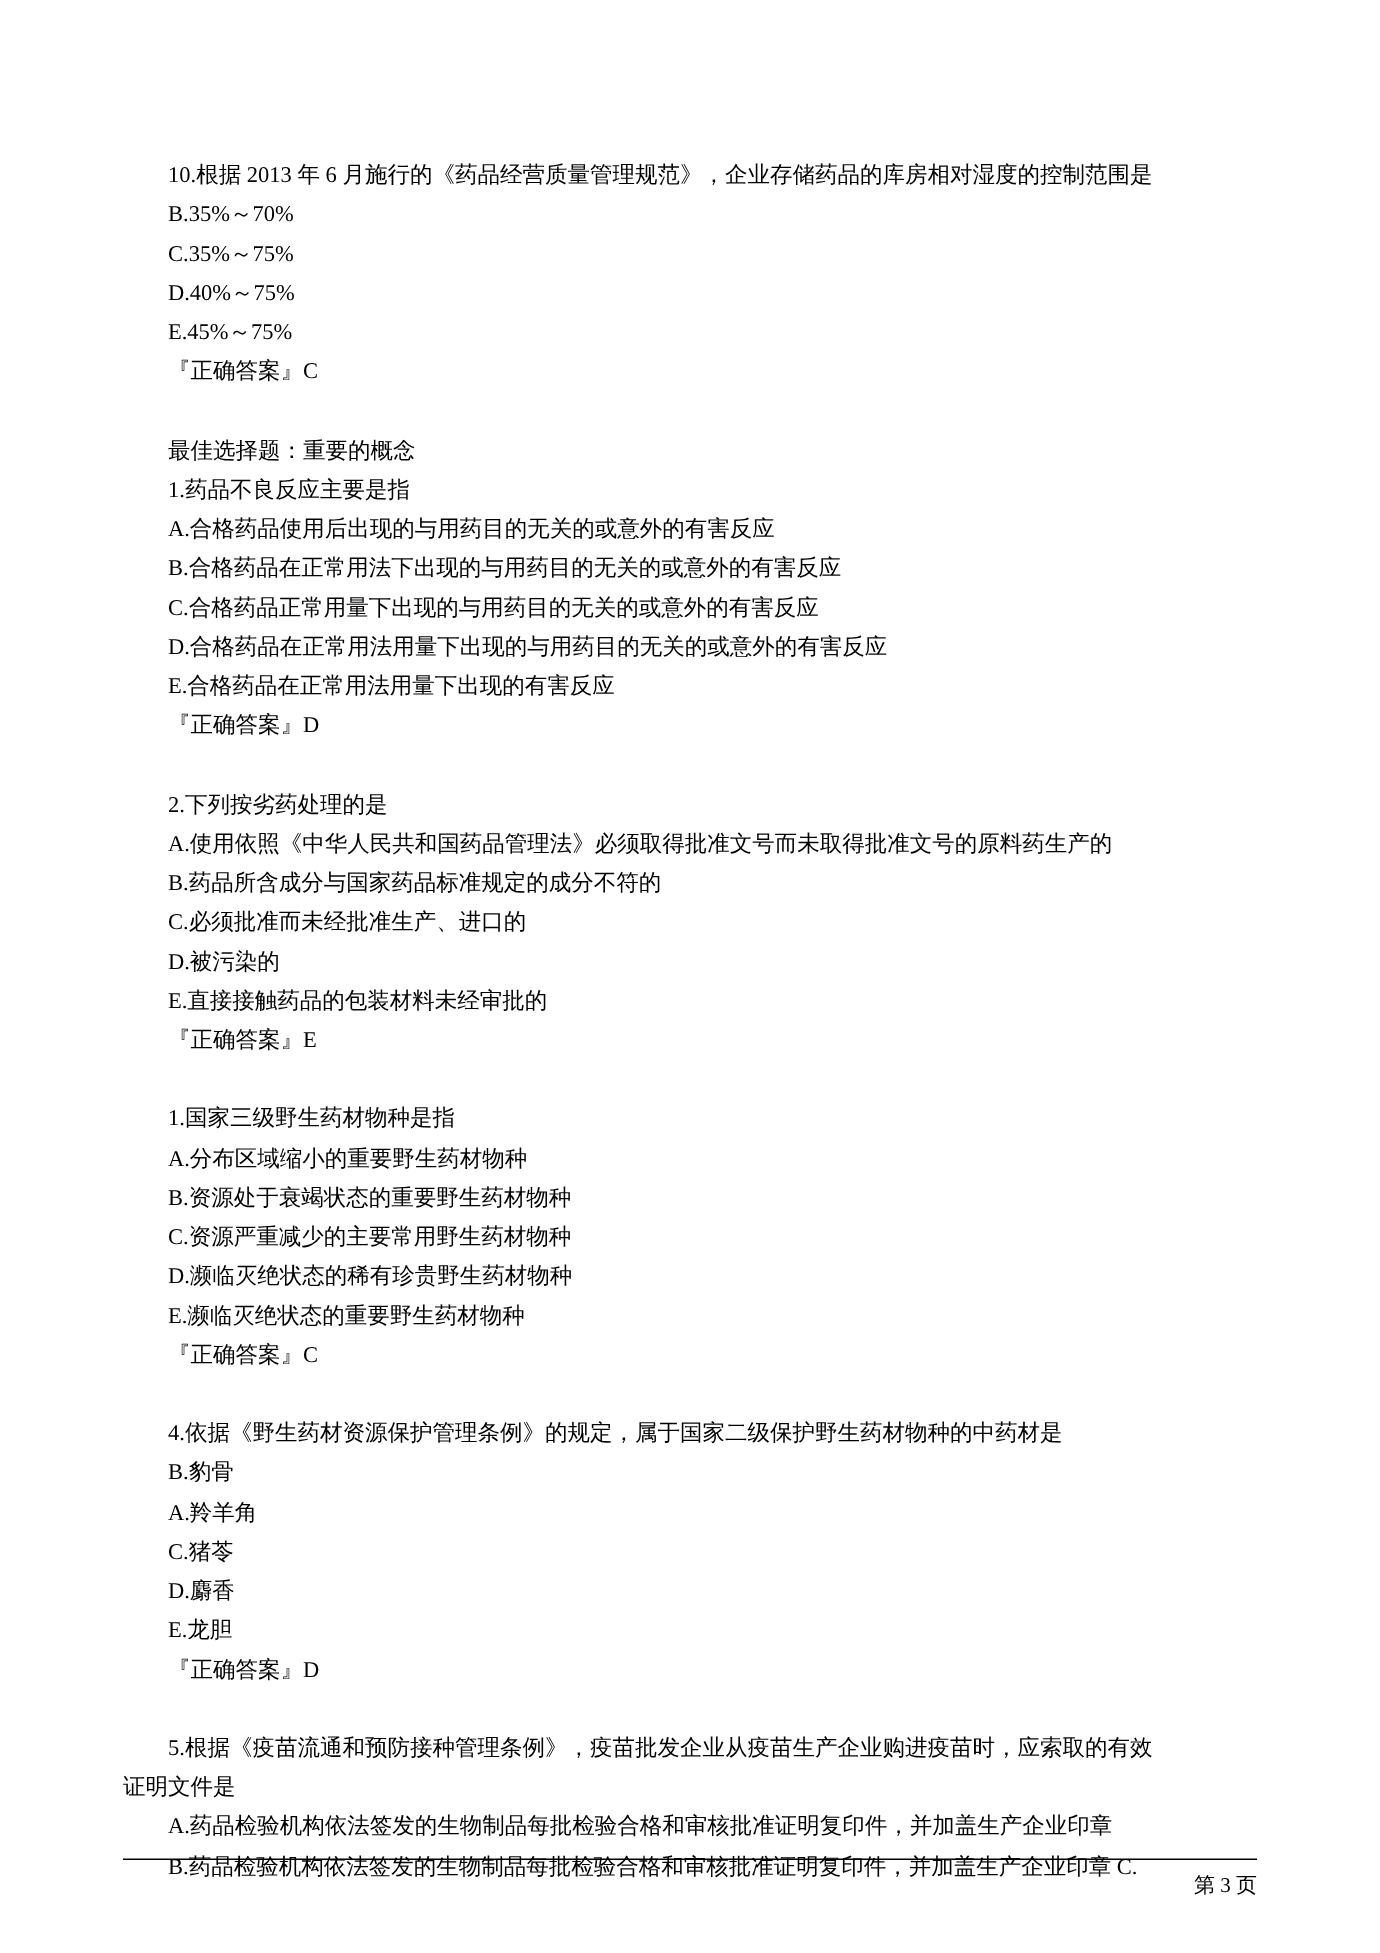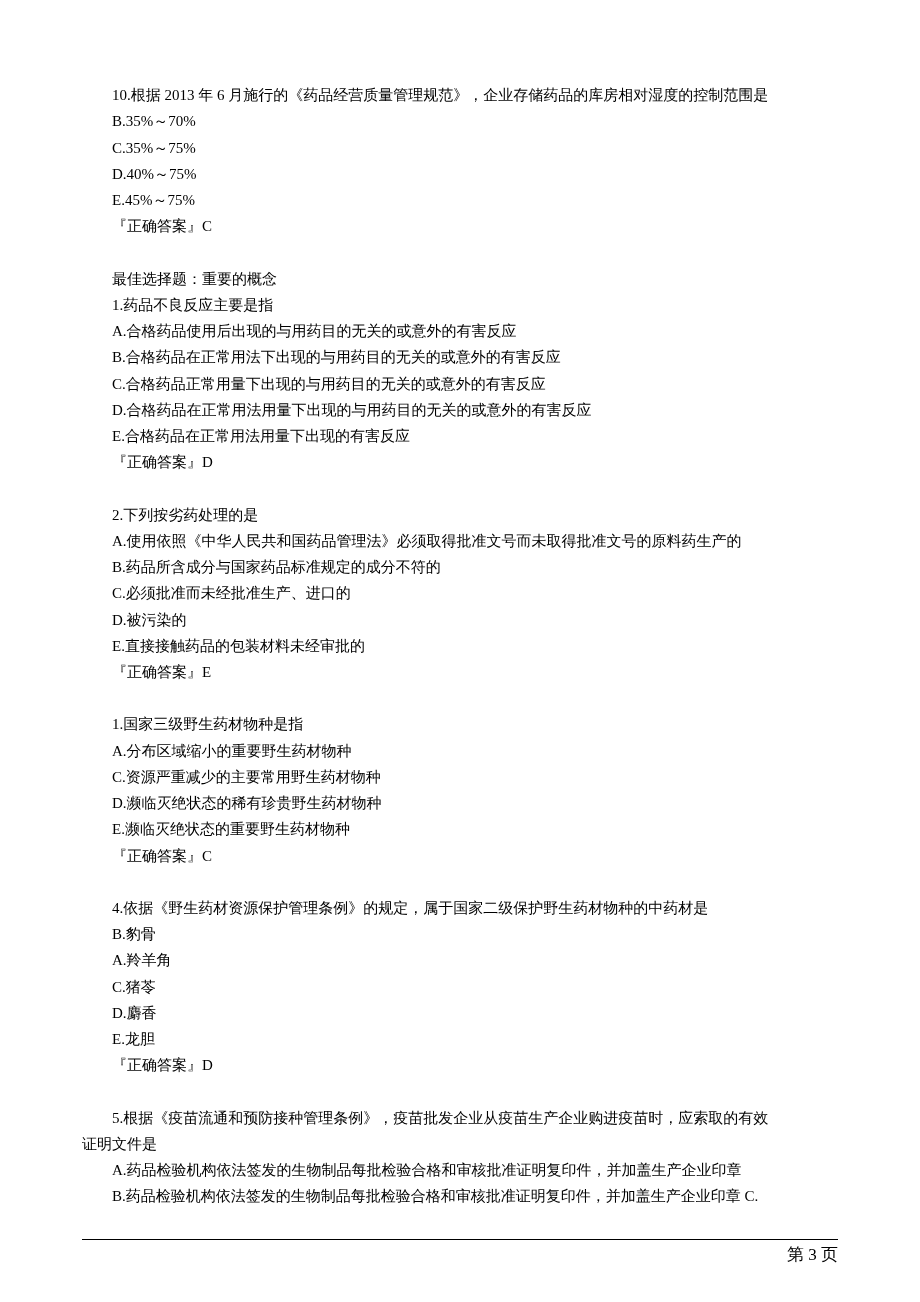--- a/index.html
+++ b/index.html
@@ -7,21 +7,21 @@
     background: #ffffff;
     width: 920px;
     height: 1302px;
     font-family: "SimSun", "宋体", serif;
     font-size: 15px;
     color: #000000;
     line-height: 1.75;
     position: relative;
   }
   .page {
-    padding: 82px 82px 0 82px;
+    padding: 104px 82px 0 82px;
   }
   .block {
     margin-bottom: 26px;
   }
   .line {
     text-indent: 2em;
     white-space: pre-wrap;
   }
   .line-noindent {
     text-indent: 0;
@@ -31,21 +31,21 @@
     position: absolute;
     left: 82px;
     right: 82px;
     bottom: 62px;
     border-top: 1px solid #000;
   }
   .page-number {
     position: absolute;
     right: 82px;
     bottom: 32px;
-    font-size: 17px;
+    font-size: 14px;
   }
 </style>
 </head>
 <body>
 
 <div class="page">
 
   <div class="block">
     <div class="line">10.根据 2013 年 6 月施行的《药品经营质量管理规范》，企业存储药品的库房相对湿度的控制范围是</div>
     <div class="line">B.35%～70%</div>
@@ -72,20 +72,21 @@
     <div class="line">B.药品所含成分与国家药品标准规定的成分不符的</div>
     <div class="line">C.必须批准而未经批准生产、进口的</div>
     <div class="line">D.被污染的</div>
     <div class="line">E.直接接触药品的包装材料未经审批的</div>
     <div class="line">『正确答案』E</div>
   </div>
 
   <div class="block">
     <div class="line">1.国家三级野生药材物种是指</div>
     <div class="line">A.分布区域缩小的重要野生药材物种</div>
+    <div class="line">B.资源处于衰竭状态的重要野生药材物种</div>
     <div class="line">C.资源严重减少的主要常用野生药材物种</div>
     <div class="line">D.濒临灭绝状态的稀有珍贵野生药材物种</div>
     <div class="line">E.濒临灭绝状态的重要野生药材物种</div>
     <div class="line">『正确答案』C</div>
   </div>
 
   <div class="block">
     <div class="line">4.依据《野生药材资源保护管理条例》的规定，属于国家二级保护野生药材物种的中药材是</div>
     <div class="line">B.豹骨</div>
     <div class="line">A.羚羊角</div>

